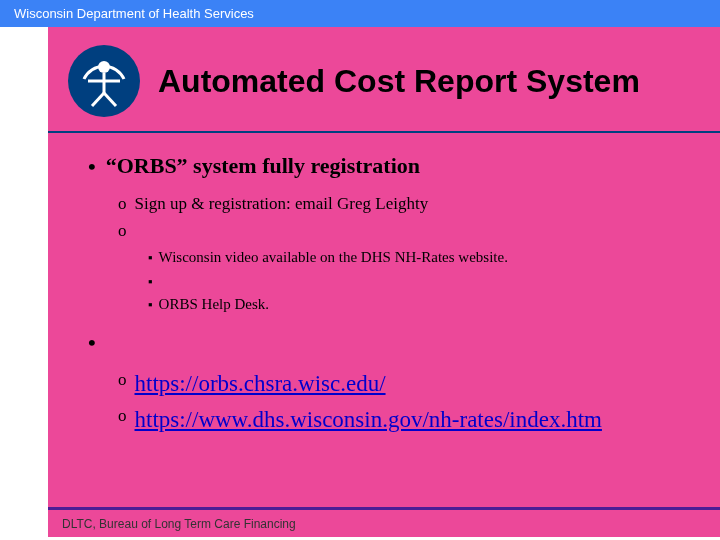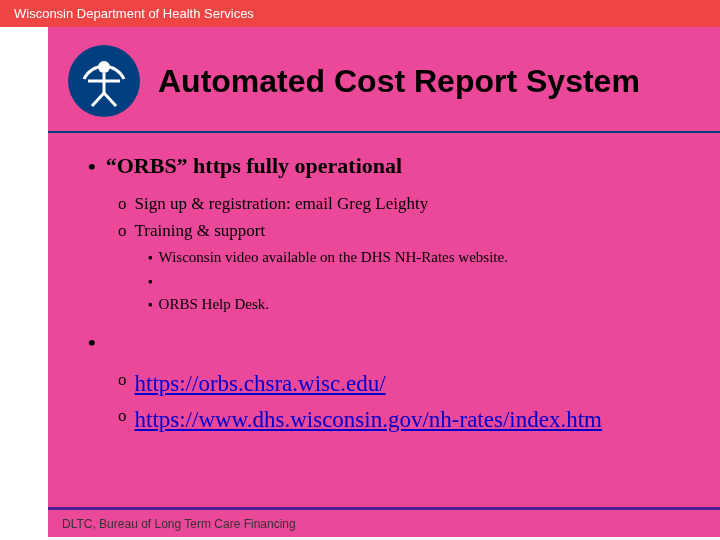--- a/index.html
+++ b/index.html
@@ -10,21 +10,21 @@
 
     body {
       width: 720px;
       height: 540px;
       font-family: 'Times New Roman', Times, serif;
       background: #ffffff;
       overflow: hidden;
     }
 
     .header-bar {
-      background-color: #ef4444;
+      background-color: #3b82f6;
       color: white;
       padding: 6px 14px;
       font-size: 13px;
       font-family: Arial, sans-serif;
       font-weight: normal;
     }
 
     .slide-container {
       width: 720px;
       height: 510px;
@@ -178,33 +178,32 @@
         <line x1="30" y1="42" x2="42" y2="55" stroke="white" stroke-width="3"></line>
       </svg>
     </div>
     <h1 class="slide-title">Automated Cost Report System</h1>
   </div>
 
   <div class="content-area">
 
     <div class="bullet-main">
       <span class="bullet-dot">•</span>
-      <span>“ORBS” https fully operational</span>
+      <span>“ORBS” system fully registration</span>
     </div>
 
     <div class="sub-list">
 
       <div class="sub-item">
         <span class="sub-bullet">o</span>
         <span>Sign up &amp; registration: email Greg Leighty</span>
       </div>
 
       <div class="sub-item">
         <span class="sub-bullet">o</span>
-        <span>Training &amp; support</span>
       </div>
 
       <div class="sub-sub-list">
         <div class="sub-sub-item">
           <span class="square-bullet">▪</span>
           <span>Wisconsin video available on the DHS NH-Rates website.</span>
         </div>
         <div class="sub-sub-item">
           <span class="square-bullet">▪</span>
         </div>

